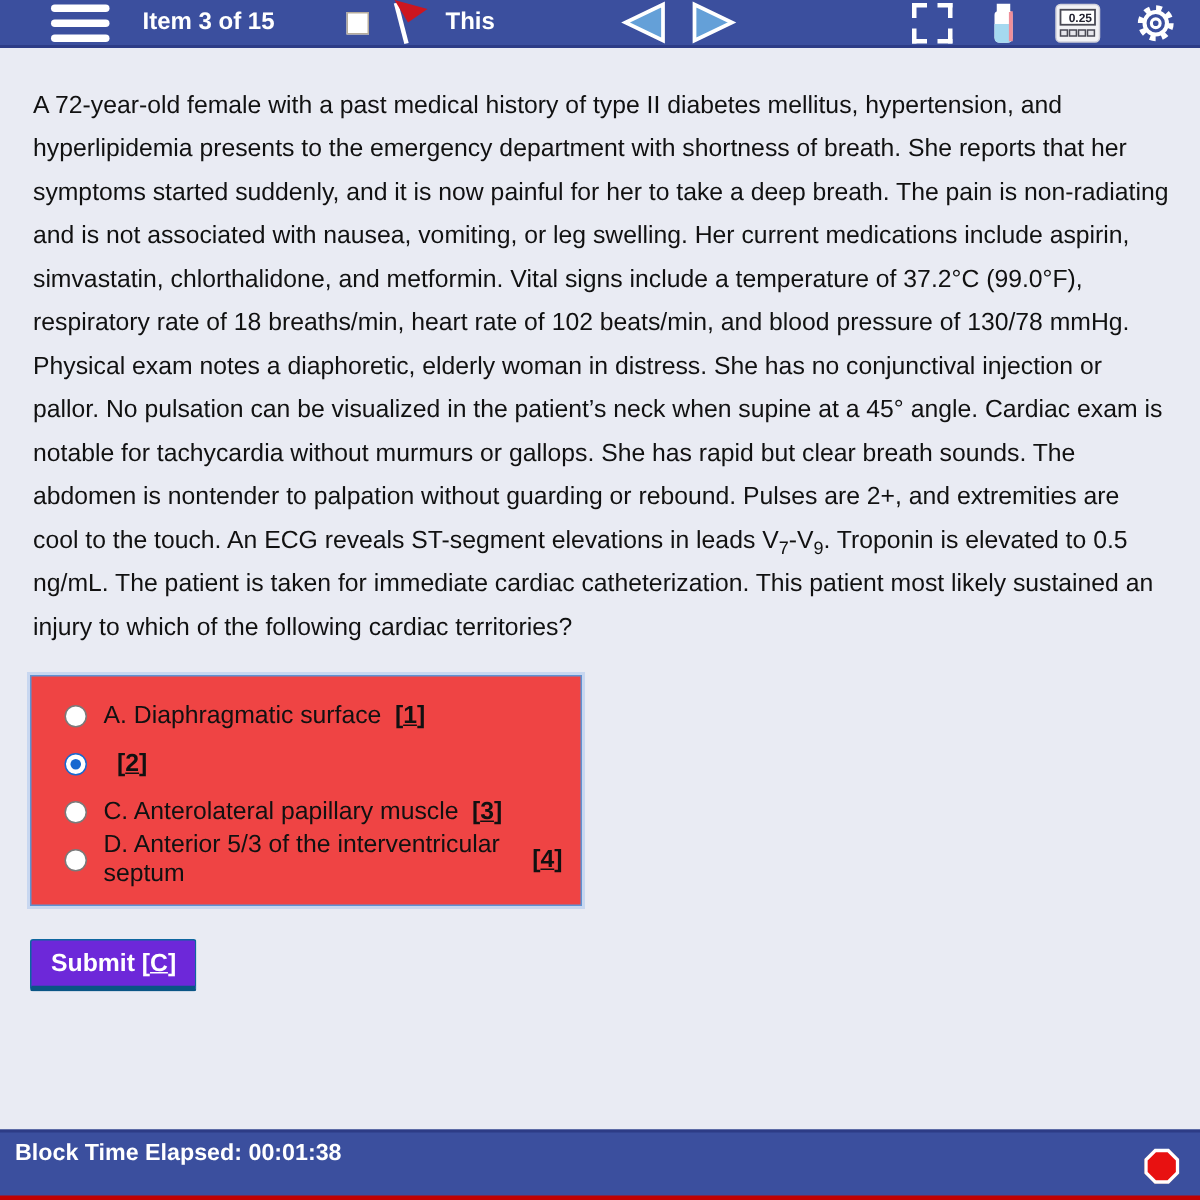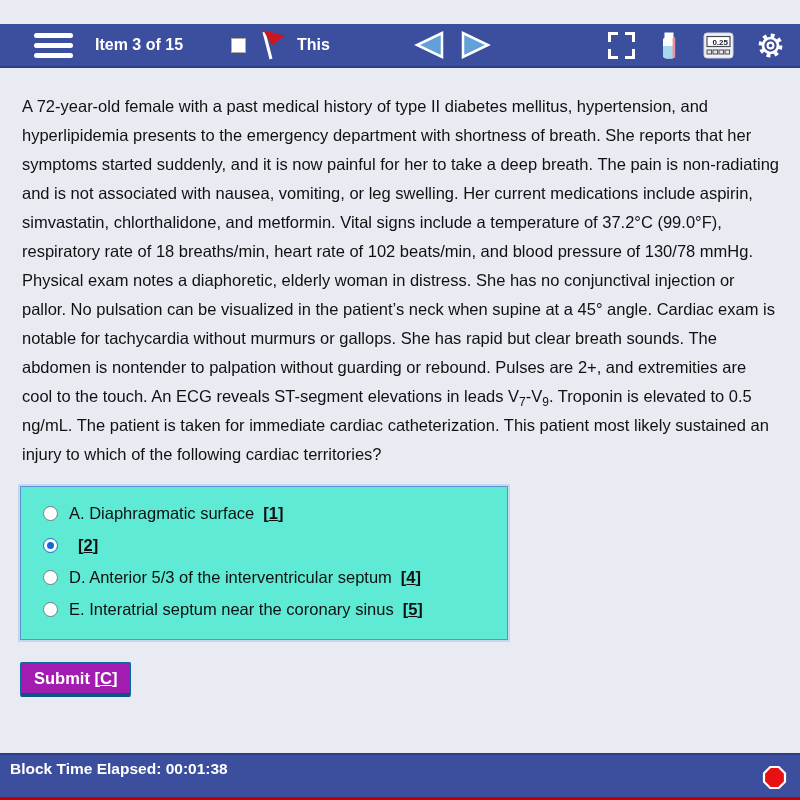--- a/index.html
+++ b/index.html
@@ -7,28 +7,27 @@
   body {
     font-family:"Liberation Sans", sans-serif;
     background:#e9ebf3;
     position:relative;
     overflow:hidden;
     color:#111;
   }
 
   
   .topbar {
-    height:44px;
+    height:32px;
     background:#3b4f9e;
     border-bottom:2px solid #2d3c86;
     display:flex;
     align-items:center;
     position:relative;
     color:#fff;
-    margin-top:24px;
   }
   .hamburger { margin-left:34px; display:flex; flex-direction:column; gap:5px; cursor:pointer; }
   .hamburger span { display:block; width:39px; height:5px; background:#fff; border-radius:2.5px; }
   .item-label { margin-left:22px; font-size:16px; font-weight:bold; }
   .mark-checkbox {
     margin-left:48px;
     width:15px; height:15px;
     background:#fff;
     border:1px solid #b5ab9b;
     display:inline-block;
@@ -51,22 +50,22 @@
     padding:24px 21px 0 22px;
     font-size:16.5px;
     line-height:29px;
     color:#111;
   }
   .question sub { font-size:12px; line-height:0; }
 
   
   .answer-box {
     margin:17px 0 0 20px;
-    width:488px;
-    background:#5eead4;
+    width:368px;
+    background:#ef4444;
     border:1px solid #5e92d2;
     box-shadow:0 0 0 2px rgba(150,185,235,0.4);
     padding:10px 12px 14px 12px;
   }
   .option {
     display:flex;
     align-items:center;
     height:32px;
     padding-left:10px;
     font-size:16.5px;
@@ -92,21 +91,21 @@
     border-radius:50%;
     background:#1668d0;
   }
   .opt-key { font-weight:bold; margin-left:9px; }
   .u { text-decoration:underline; }
 
   
   .submit-btn {
     margin:22px 0 0 20px;
     display:inline-block;
-    background:#a21caf;
+    background:#6d28d9;
     color:#fff;
     font-family:"Liberation Sans", sans-serif;
     font-size:16.5px;
     font-weight:bold;
     border:1px solid #0e669f;
     border-bottom:4px solid #0a5585;
     border-radius:2px;
     padding:6px 13px 5px 13px;
     cursor:pointer;
   }
@@ -213,32 +212,32 @@
     <span class="radio"></span>
     <span class="opt-label">A. Diaphragmatic surface</span>
     <span class="opt-key"><span>[</span><span class="u">1</span><span>]</span></span>
   </div>
 
   <div class="option">
     <span class="radio checked"></span>
     <span class="opt-key"><span>[</span><span class="u">2</span><span>]</span></span>
   </div>
 
+  <div class="option">
+    <span class="radio"></span>
+    <span class="opt-label">C. Anterolateral papillary muscle</span>
+    <span class="opt-key"><span>[</span><span class="u">3</span><span>]</span></span>
+  </div>
 
   <div class="option">
     <span class="radio"></span>
     <span class="opt-label">D. Anterior 5/3 of the interventricular septum</span>
     <span class="opt-key"><span>[</span><span class="u">4</span><span>]</span></span>
   </div>
 
-  <div class="option">
-    <span class="radio"></span>
-    <span class="opt-label">E. Interatrial septum near the coronary sinus</span>
-    <span class="opt-key"><span>[</span><span class="u">5</span><span>]</span></span>
-  </div>
 
 </div>
 
 
 <button class="submit-btn">
   <span>Submit</span>
   <span><span>[</span><span class="u">C</span><span>]</span></span>
 </button>
 
 

